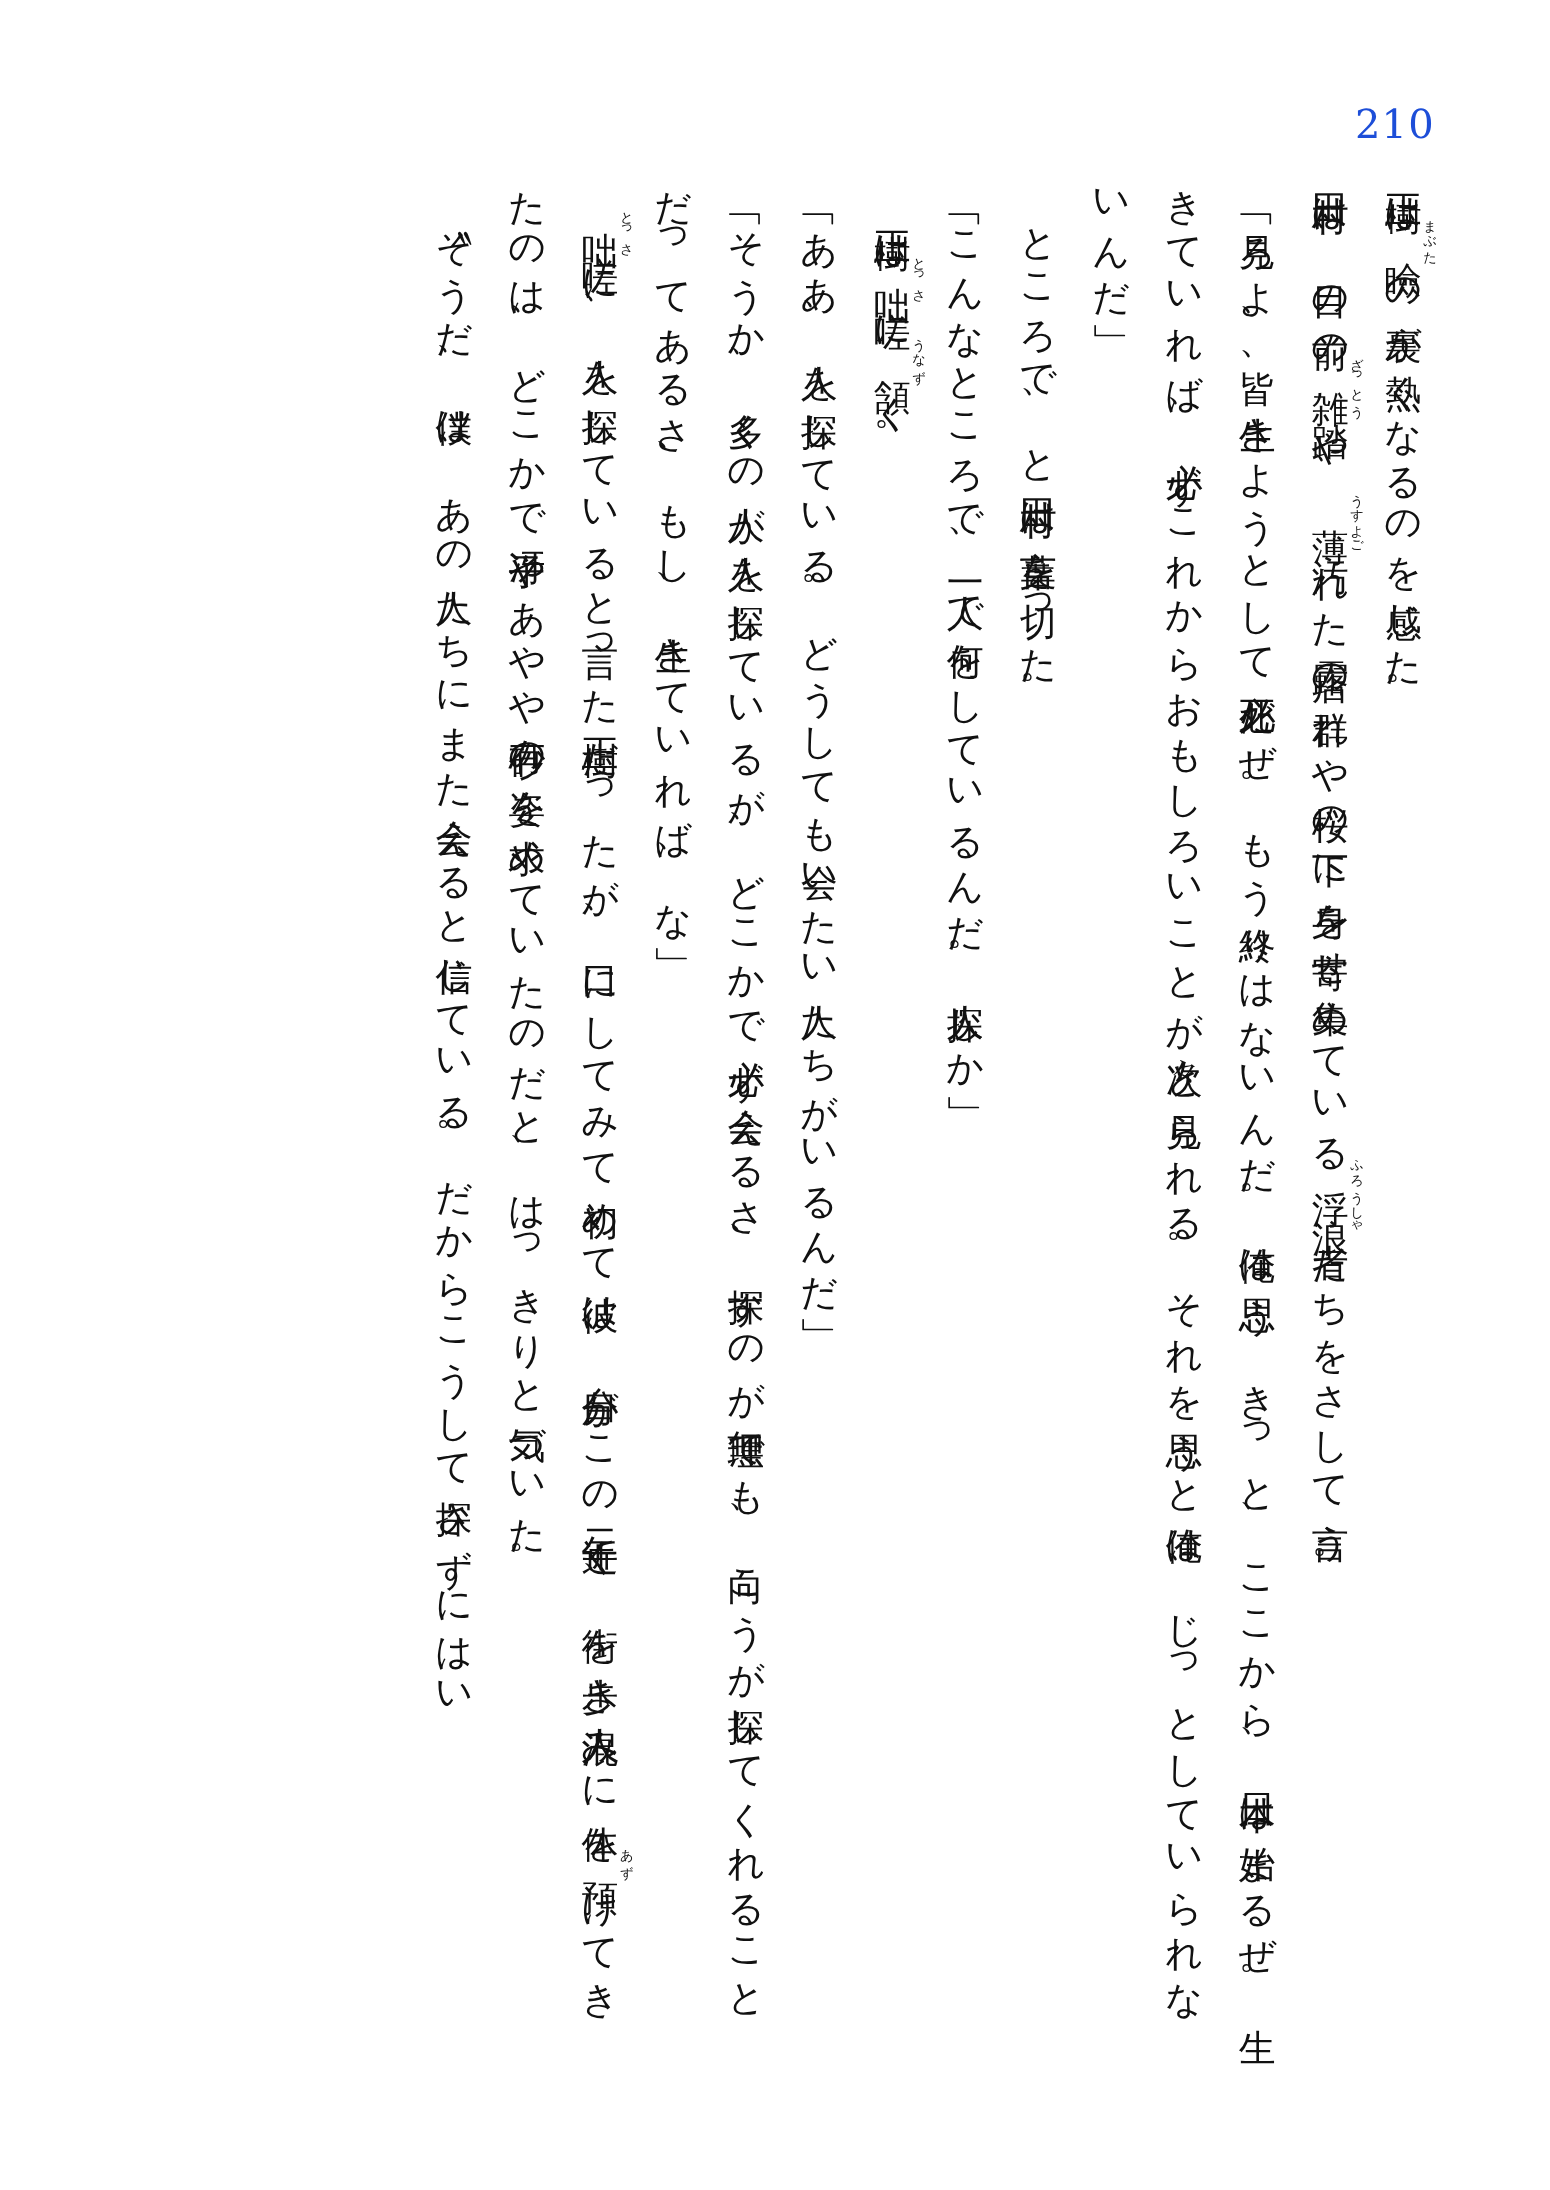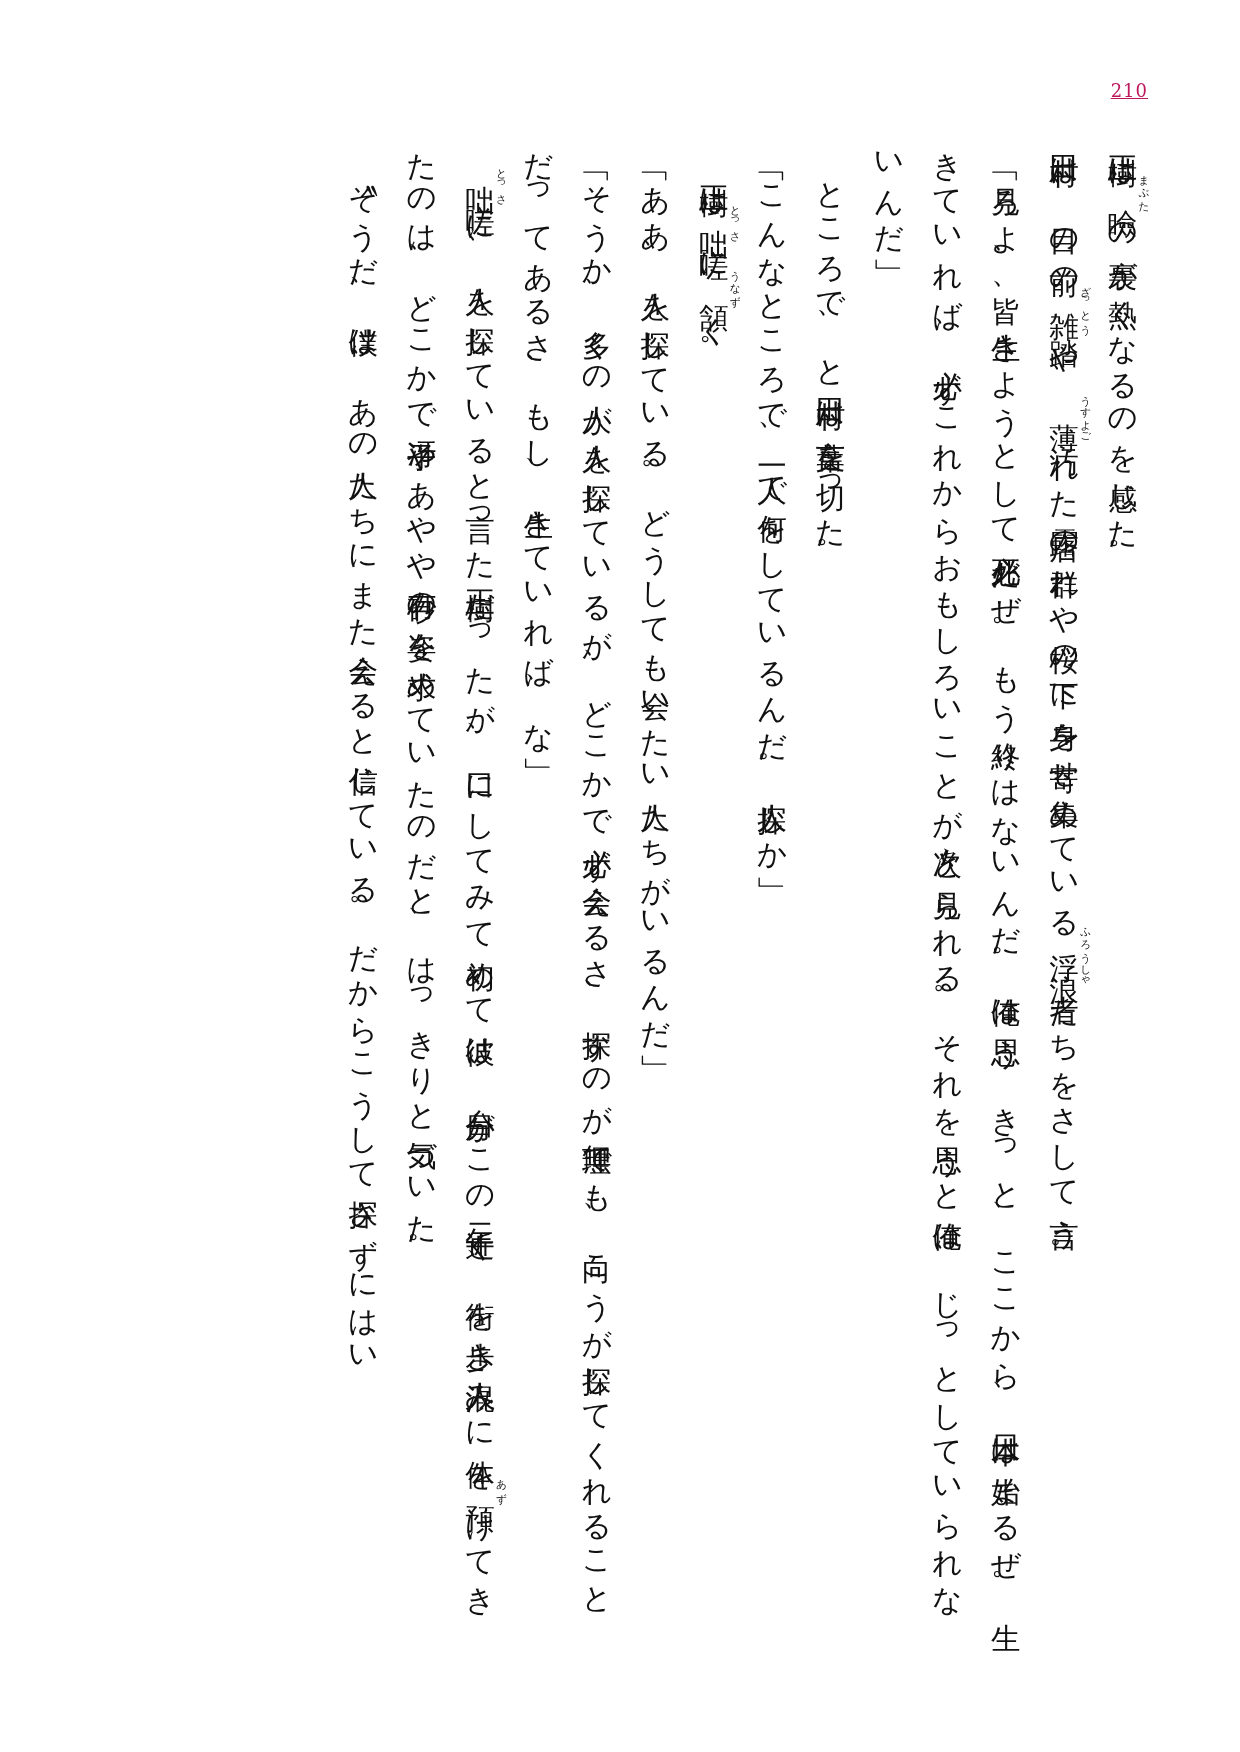--- a/index.html
+++ b/index.html
@@ -14,25 +14,24 @@
     font-family: "DejaVu Serif", "Liberation Serif", serif;
     color: #111111;
     overflow: hidden;
   }
 
   
   .page-number {
     position: absolute;
     top: 80px;
     right: 92px;
-    font-size: 18px;
+    font-size: 32px;
     letter-spacing: 1px;
     font-family: "DejaVu Serif", "Liberation Serif", serif;
-    color: #be185d;
-    text-decoration: underline;
+    color: #1d4ed8;
   }
 
   
   .text-block {
     position: absolute;
     top: 132px;
     right: 88px;
     height: 1470px;
     width: 1000px;
     writing-mode: vertical-rl;

